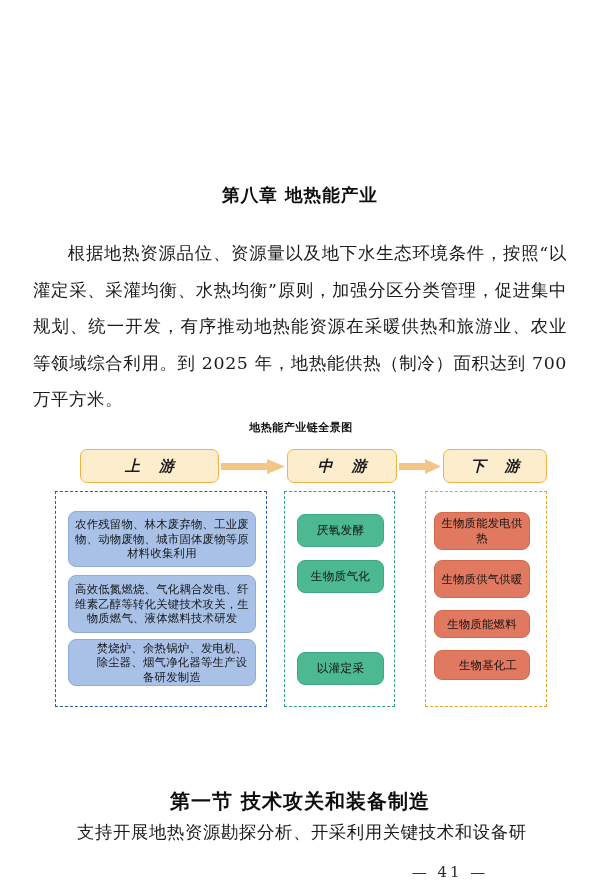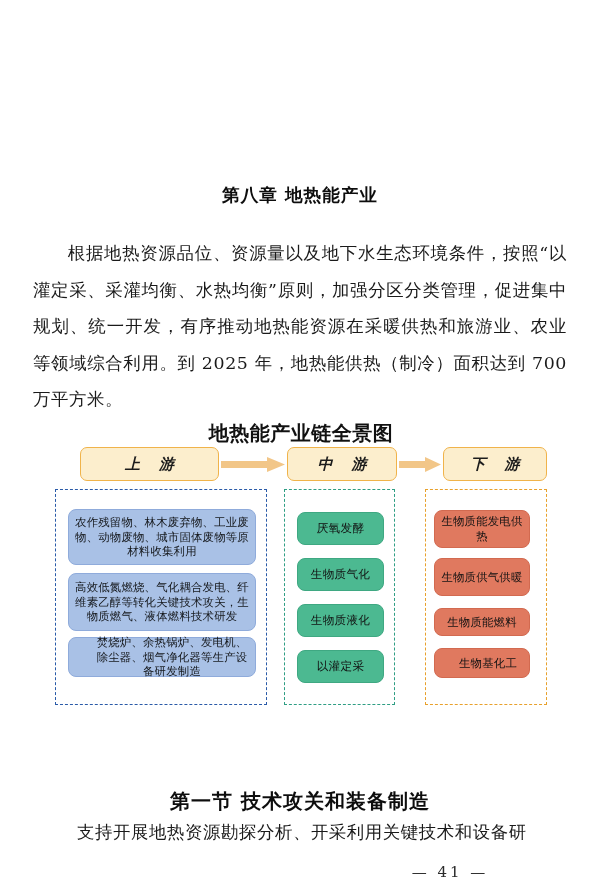--- a/index.html
+++ b/index.html
@@ -73,23 +73,24 @@
     position: absolute;
     left: 55px;
     top: 420px;
     width: 492px;
     height: 300px;
   }
   .figure-title {
     text-align: center;
     font-family: "DejaVu Sans", "Liberation Sans", sans-serif;
     font-weight: bold;
-    font-size: 20px;
+    font-size: 11px;
     letter-spacing: 0.5px;
     color: #111;
+    margin-bottom: 14px;
   }
 
   .chain {
     position: relative;
     width: 492px;
     height: 258px;
   }
 
   
   .head-row {
@@ -158,21 +159,21 @@
   .card-blue {
     left: 12px;
     width: 188px;
     background: #a9c1e6;
     border: 1px solid #8fabdb;
     font-size: 11.4px;
     letter-spacing: 0.2px;
   }
   .ub1 { top: 19px;  height: 56px; }
   .ub2 { top: 83px;  height: 58px; }
-  .ub3 { top: 147px; height: 40px; padding-left: 24px; }
+  .ub3 { top: 147px; height: 47px; padding-left: 24px; }
 
   
   .card-green {
     left: 12px;
     width: 87px;
     height: 33px;
     background: #4cb991;
     border: 1px solid #3fa882;
     color: #111;
     font-size: 11.6px;
@@ -236,21 +237,20 @@
 
       <div class="group group-up">
         <div class="card card-blue ub1">农作残留物、林木废弃物、工业废物、动物废物、城市固体废物等原材料收集利用</div>
         <div class="card card-blue ub2">高效低氮燃烧、气化耦合发电、纤维素乙醇等转化关键技术攻关，生物质燃气、液体燃料技术研发</div>
         <div class="card card-blue ub3">焚烧炉、余热锅炉、发电机、除尘器、烟气净化器等生产设备研发制造</div>
       </div>
 
       <div class="group group-mid">
         <div class="card card-green mg1">厌氧发酵</div>
         <div class="card card-green mg2">生物质气化</div>
-        <div class="card card-green mg3">生物质液化</div>
         <div class="card card-green mg4">以灌定采</div>
       </div>
 
       <div class="group group-down">
         <div class="card card-salmon ds1">生物质能发电供热</div>
         <div class="card card-salmon ds2">生物质供气供暖</div>
         <div class="card card-salmon ds3">生物质能燃料</div>
         <div class="card card-salmon ds4">生物基化工</div>
       </div>
 

